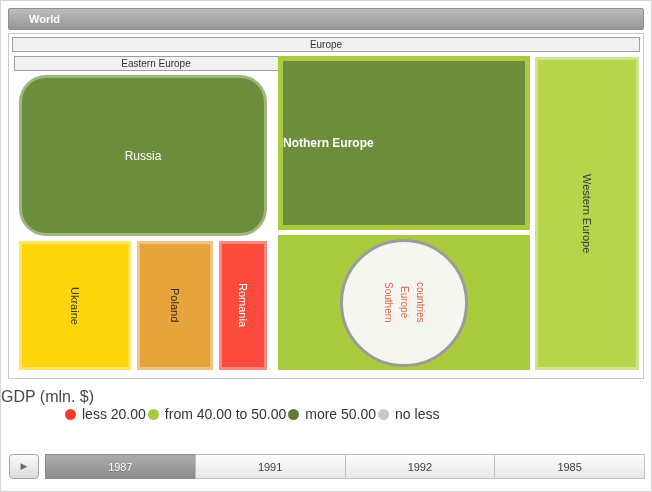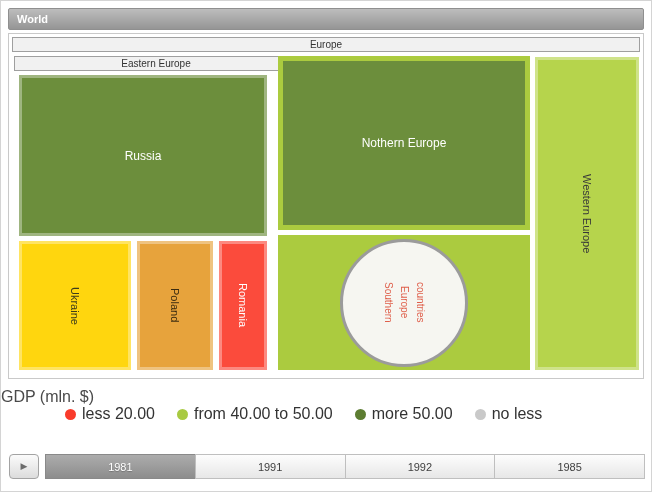--- a/index.html
+++ b/index.html
@@ -2,52 +2,52 @@
 <html><head>
 <meta charset="utf-8">
 <style>
   html,body{margin:0;padding:0;background:#fff;}
   .app{position:relative;width:652px;height:492px;box-sizing:border-box;border:1px solid #d4d4d4;
        background:#fff;font-family:"Liberation Sans",sans-serif;overflow:hidden;}
 
   
   .world-bar{position:absolute;left:7px;top:7px;width:636px;height:22px;box-sizing:border-box;
     border:1px solid #8f8f8f;border-radius:2px;background:linear-gradient(#bdbdbd,#959595);
-    color:#fff;font-size:11px;font-weight:bold;display:flex;align-items:center;padding-left:8px;}
+    color:#fff;font-size:11px;font-weight:bold;display:flex;align-items:center;padding-left:20px;}
 
   
   .chart{position:absolute;left:7px;top:32px;width:636px;height:346px;box-sizing:border-box;
     border:1px solid #c9c9c9;background:#fff;}
 
   .hdr{position:absolute;box-sizing:border-box;border:1px solid #9f9f9f;background:#f1f1f1;
     font-size:10px;color:#333;display:flex;align-items:center;justify-content:center;height:15px;cursor:pointer;}
   .europe-hdr{left:3px;top:3px;width:628px;}
   .eastern-hdr{left:5px;top:22px;width:284px;}
 
   .tile{position:absolute;box-sizing:border-box;display:flex;align-items:center;justify-content:center;
     border:3px solid rgba(255,255,255,0.35);cursor:pointer;}
   .russia{left:10px;top:41px;width:248px;height:161px;color:#fff;font-size:12px;}
   .ukraine{left:10px;top:207px;width:112px;height:129px;color:#3c3c1c;font-size:11px;}
   .poland{left:128px;top:207px;width:76px;height:129px;color:#3c2c10;font-size:11px;}
   .romania{left:210px;top:207px;width:48px;height:129px;color:#fff;font-size:11px;}
   .western{left:526px;top:23px;width:104px;height:313px;color:#383838;font-size:11px;}
   .vert{writing-mode:vertical-rl;}
 
   .northern-frame{position:absolute;left:269px;top:22px;width:252px;height:174px;box-sizing:border-box;padding:5px;cursor:pointer;}
-  .northern{width:100%;height:100%;display:flex;align-items:center;justify-content:center;color:#fff;font-size:12px;}
+  .northern{width:100%;height:100%;display:flex;align-items:center;color:#fff;font-size:12px;font-weight:bold;}
 
   .southern-area{position:absolute;left:269px;top:201px;width:252px;height:135px;cursor:pointer;}
   .circle{position:absolute;left:50%;top:50%;transform:translate(-50%,-50%);width:128px;height:128px;
     border-radius:50%;border:3px solid #9b9b9b;background:#f6f6f1;box-sizing:border-box;
     display:flex;align-items:center;justify-content:center;}
   .circle-text{writing-mode:vertical-lr;font-size:10px;text-align:center;line-height:1.6;}
 
   
   .legend-title{position:absolute;left:0;top:387px;width:100%;text-align:left;font-size:16px;color:#4a4a4a;}
-  .legend-row{position:absolute;left:64px;height:14px;display:flex;align-items:center;gap:22px;font-size:16px;color:#333;}
+  .legend-row{position:absolute;left:64px;height:14px;display:flex;align-items:center;gap:2px;font-size:14px;color:#333;}
   .legend-row.r1{top:406px;}
   .legend-row.r2{top:426px;}
   .legend-item{display:flex;align-items:center;gap:6px;cursor:pointer;}
   .dot{width:11px;height:11px;border-radius:50%;}
 
   
   .play-btn{position:absolute;left:8px;top:453px;width:30px;height:25px;box-sizing:border-box;
     border:1px solid #a3a3a3;border-radius:4px;background:linear-gradient(#fbfbfb,#dcdcdc);
     display:flex;align-items:center;justify-content:center;cursor:pointer;}
   .play-glyph{font-size:9px;color:#6b6b6b;line-height:1;}
@@ -65,21 +65,21 @@
 <div class="app">
 
   <div class="world-bar">
     <span>World</span>
   </div>
 
   <div class="chart">
     <div class="hdr europe-hdr">Europe</div>
     <div class="hdr eastern-hdr">Eastern Europe</div>
 
-    <div class="tile russia" style="background: rgb(108, 142, 60);">
+    <div class="tile russia" style="background: rgb(108, 142, 60); border-radius: 27px;">
       <span>Russia</span>
     </div>
 
     <div class="tile ukraine" style="background: rgb(255, 214, 14);">
       <span class="vert">Ukraine</span>
     </div>
 
     <div class="tile poland" style="background: rgb(231, 163, 60);">
       <span class="vert">Poland</span>
     </div>
@@ -129,19 +129,19 @@
       <span>no less</span>
     </div>
   </div>
 
 
   <div class="play-btn">
     <span class="play-glyph">▶</span>
   </div>
 
   <div class="years">
-    <div class="year active">1981</div>
+    <div class="year active">1987</div>
     <div class="year">1991</div>
     <div class="year">1992</div>
     <div class="year">1985</div>
   </div>
 
 </div>
 
 </body></html>

